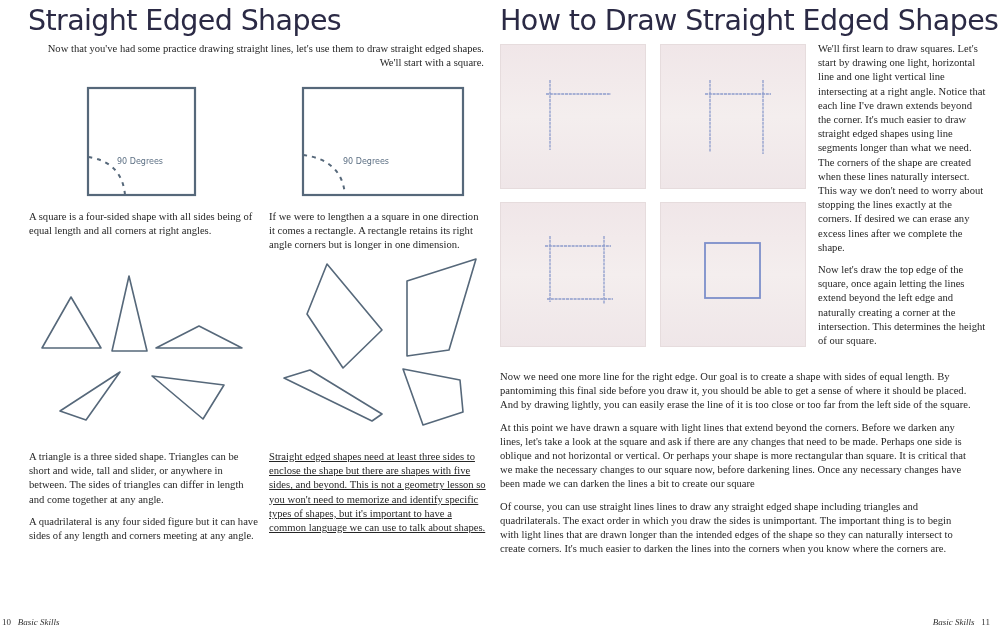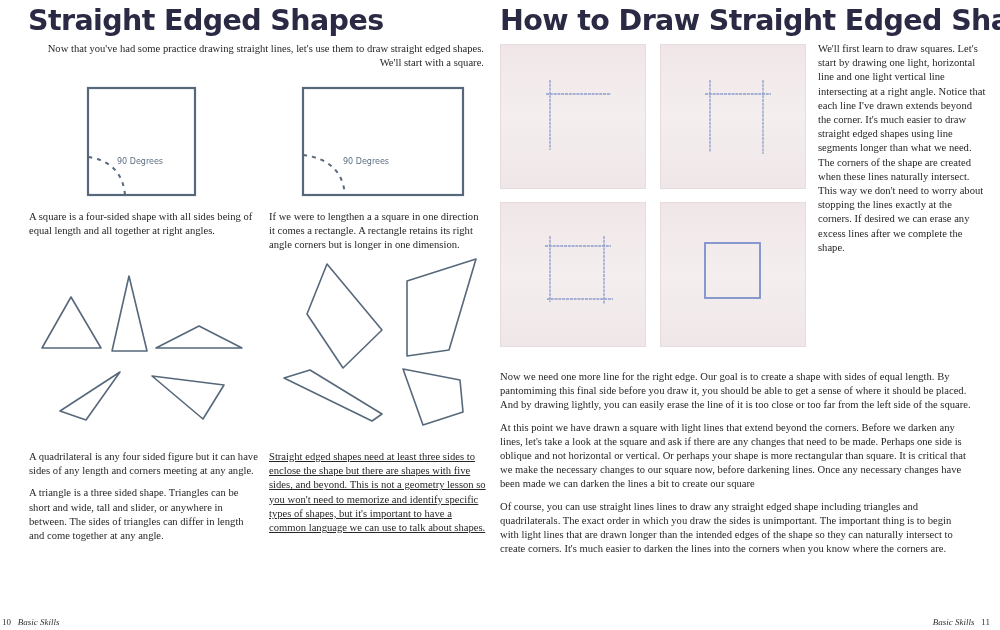--- a/index.html
+++ b/index.html
@@ -1,19 +1,19 @@
 <!DOCTYPE html>
 <html><head>
 <meta charset="utf-8">
 <style>
   html, body { margin:0; padding:0; }
   body { width:1000px; height:630px; background:#ffffff; position:relative; overflow:hidden;
          font-family:"Liberation Serif", "DejaVu Serif", serif; color:#222; }
   .abs { position:absolute; }
-  .title { font-family:"DejaVu Sans", "Liberation Sans", sans-serif; font-weight:bold;
+  .title { font-family:"DejaVu Sans", "Liberation Sans", sans-serif; font-weight:normal;
            color:#2b2a45; font-size:28.5px; letter-spacing:-0.6px; line-height:1; margin:0; white-space:nowrap; }
   .body { font-size:10.6px; line-height:14.2px; color:#262626; margin:0; }
   .body p { margin:0 0 8px 0; }
   .folio { font-size:9px; color:#333; white-space:nowrap; }
   .folio i { font-style:italic; }
   .diagram svg { display:block; }
   .deg-label { font-family:"DejaVu Sans", "Liberation Sans", sans-serif; font-size:8px; fill:#5d7084; }
   .photo { background:linear-gradient(180deg,#f0e6e8 0%,#f4eeee 50%,#efe6e8 100%); box-shadow:0 0 0 1px #e6dcdd inset; }
   .photo svg { position:absolute; left:0; top:0; }
 </style>
@@ -36,21 +36,21 @@
 
 <div class="abs diagram" style="left:301px;top:86px;">
   <svg width="165" height="112" viewBox="0 0 165 112">
     <rect x="2" y="2" width="160" height="107" fill="none" stroke="#56687a" stroke-width="2.2"></rect>
     <path d="M2 69 Q41 74 44 109" fill="none" stroke="#56687a" stroke-width="2" stroke-dasharray="4 5"></path>
     <text class="deg-label" x="42" y="78">90 Degrees</text>
   </svg>
 </div>
 
 <div class="abs body" style="left:29px;top:210px;width:230px;">
-  <p>A square is a four-sided shape with all sides being of equal length and all together at right angles.</p>
+  <p>A square is a four-sided shape with all sides being of equal length and all corners at right angles.</p>
 </div>
 <div class="abs body" style="left:269px;top:210px;width:214px;">
   <p>If we were to lengthen a a square in one direction it comes a rectangle. A rectangle retains its right angle corners but is longer in one dimension.</p>
 </div>
 
 <div class="abs diagram" style="left:20px;top:250px;">
   <svg width="240" height="190" viewBox="0 0 240 190">
     <g fill="none" stroke="#56687a" stroke-width="1.6" stroke-linejoin="round">
       <polygon points="22,98 51,47 81,98"></polygon>
       <polygon points="92,101 109,26 127,101"></polygon>
@@ -66,22 +66,22 @@
     <g fill="none" stroke="#56687a" stroke-width="1.6" stroke-linejoin="round">
       <polygon points="47,64 67,14 122,80 83,118"></polygon>
       <polygon points="147,31 216,9 189,100 147,106"></polygon>
       <polygon points="24,128 50,120 122,164 112,171"></polygon>
       <polygon points="143,119 200,130 203,162 163,175"></polygon>
     </g>
   </svg>
 </div>
 
 <div class="abs body" style="left:29px;top:450px;width:230px;">
+  <p>A triangle is a three sided shape. Triangles can be short and wide, tall and slider, or anywhere in between. The sides of triangles can differ in length and come together at any angle.</p>
   <p>A quadrilateral is any four sided figure but it can have sides of any length and corners meeting at any angle.</p>
-  <p>A triangle is a three sided shape. Triangles can be short and wide, tall and slider, or anywhere in between. The sides of triangles can differ in length and come together at any angle.</p>
 </div>
 <div class="abs body" style="left:269px;top:450px;width:222px;text-decoration:underline;">
   <p>Straight edged shapes need at least three sides to enclose the shape but there are shapes with five sides, and beyond.  This is not a geometry lesson so you won't need to memorize and identify specific types of shapes, but it's important to have a common language we can use to talk about shapes.</p>
 </div>
 
 <div class="abs folio" style="left:2px;top:617px;">
   <span>10</span>&nbsp;&nbsp;
   <i>Basic Skills</i>
 </div>
 
@@ -117,20 +117,21 @@
 <div class="abs photo" style="left:660px;top:202px;width:146px;height:145px;">
   <svg width="146" height="145">
     <g stroke="#7d8fca" stroke-width="1.8" fill="none">
       <rect x="45" y="41" width="55" height="55"></rect>
     </g>
   </svg>
 </div>
 
 <div class="abs body" style="left:818px;top:42px;width:168px;">
   <p>We'll first learn to draw squares. Let's start by drawing one light, horizontal line and one light vertical line intersecting at a right angle. Notice that each line I've drawn extends beyond the corner. It's much easier to draw straight edged shapes using line segments longer than what we need. The corners of the shape are created when these lines naturally intersect. This way we don't need to worry about stopping the lines exactly at the corners. If desired we can erase any excess lines after we complete the shape.</p>
+  <p>Now let's draw the top edge of the square, once again letting the lines extend beyond the left edge and naturally creating a corner at the intersection.  This determines the height of our square.</p>
 </div>
 
 <div class="abs body" style="left:500px;top:370px;width:472px;">
   <p>Now we need one more line for the right edge. Our goal is to create a shape with sides of equal length. By pantomiming this final side before you draw it, you should be able to get a sense of where it should be placed. And by drawing lightly, you can easily erase the line of it is too close or too far from the left side of the square.</p>
   <p>At this point we have drawn a square with light lines that extend beyond the corners. Before we darken any lines, let's take a look at the square and ask if there are any changes that need to be made. Perhaps one side is oblique and not horizontal or vertical. Or perhaps your shape is more rectangular than square. It is critical that we make the necessary changes to our square now, before darkening lines. Once any necessary changes have been made we can darken the lines a bit to create our square</p>
   <p>Of course, you can use straight lines lines to draw any straight edged shape including triangles and quadrilaterals. The exact order in which you draw the sides is unimportant.  The important thing is to begin with light lines that are drawn longer than the intended edges of the shape so they can naturally intersect to create corners. It's much easier to darken the lines into the corners when you know where the corners are.</p>
 </div>
 
 <div class="abs folio" style="right:10px;top:617px;">
   <i>Basic Skills</i>&nbsp;&nbsp;

